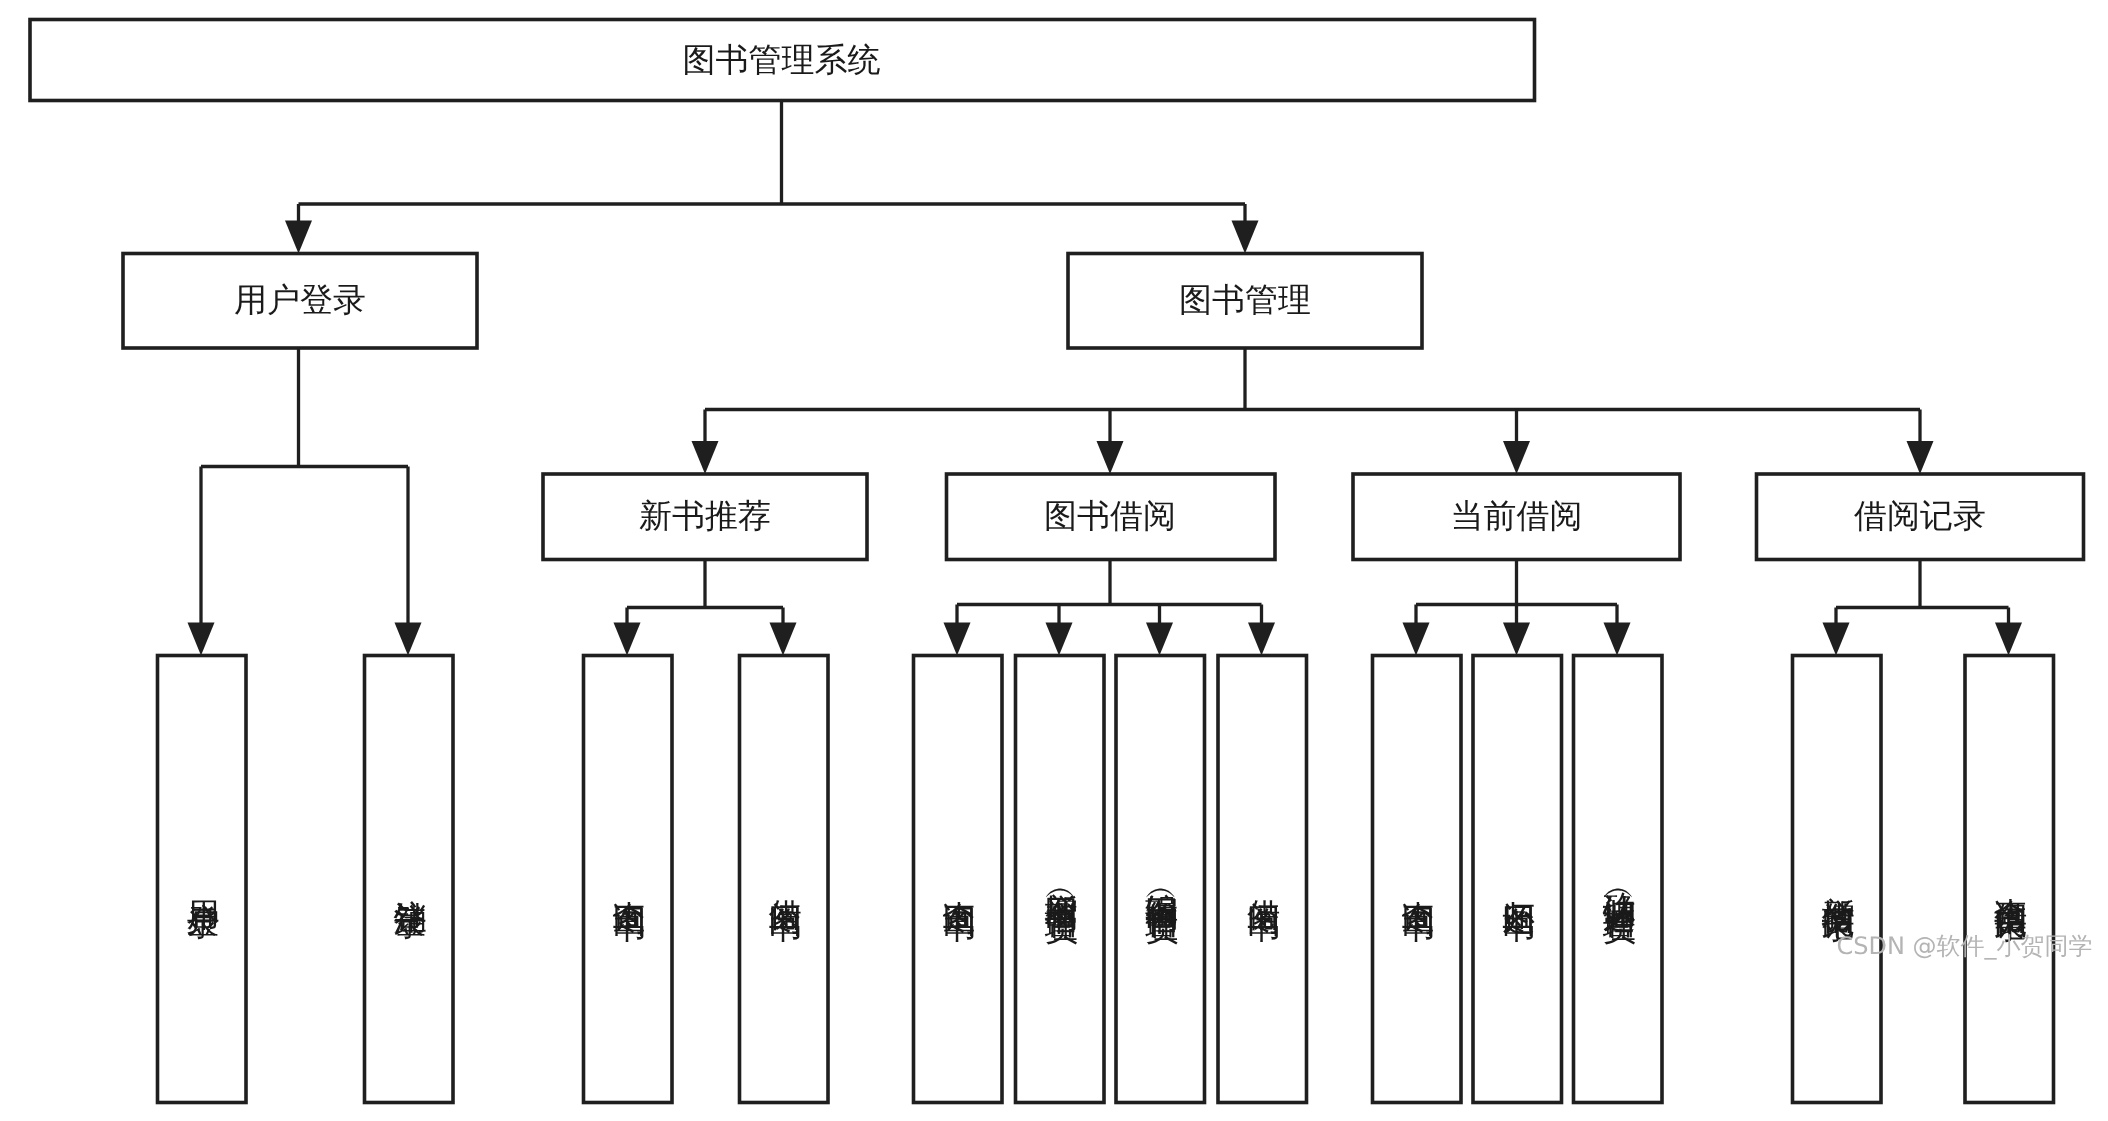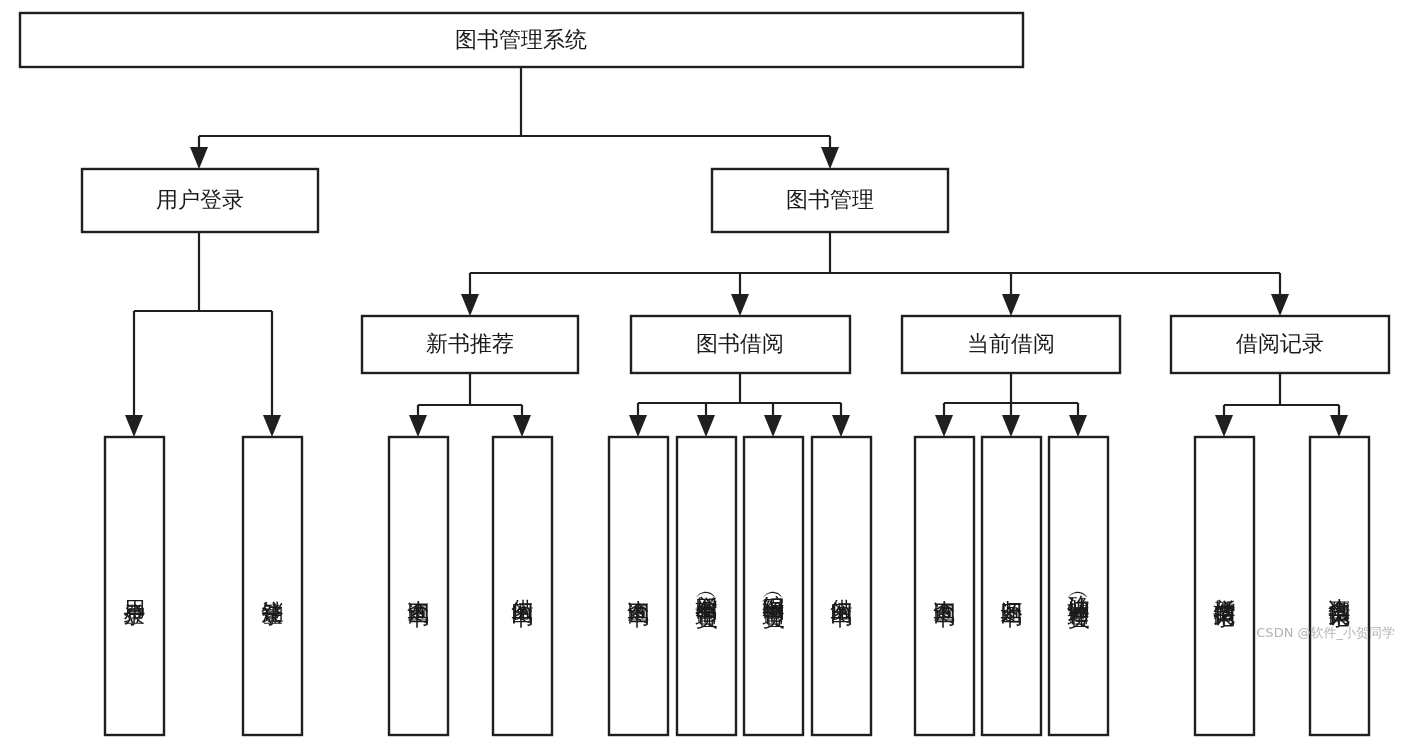--- a/index.html
+++ b/index.html
@@ -63,21 +63,21 @@
     justify-content: center;
     text-align: center;
     white-space: nowrap;
     pointer-events: none;
   }
   .watermark {
     position: absolute;
     right: 10px;
     bottom: 4px;
     font-family: "DejaVu Sans", "Liberation Sans", sans-serif;
-    font-size: 13px;
+    font-size: 16px;
     color: #b4b4b4;
     white-space: nowrap;
   }
 </style>
 </head>
 <body>
 
 <div id="diagram-root">
 
   <svg id="flow-svg" viewBox="0 0 1405 747">

